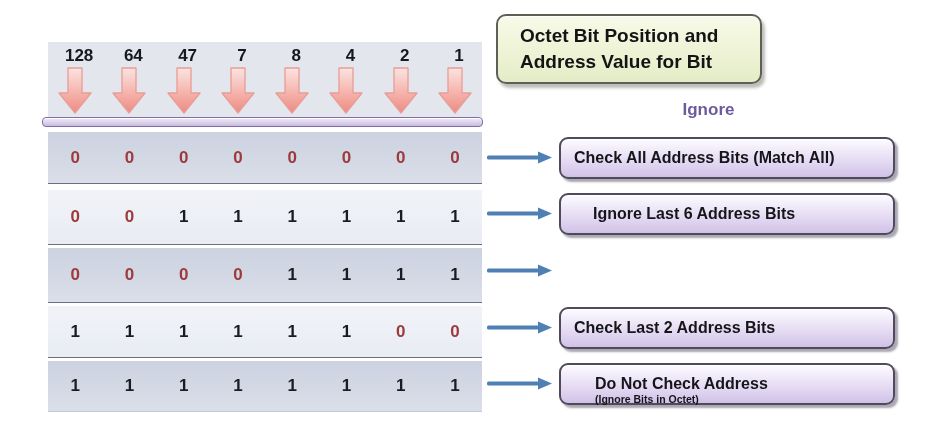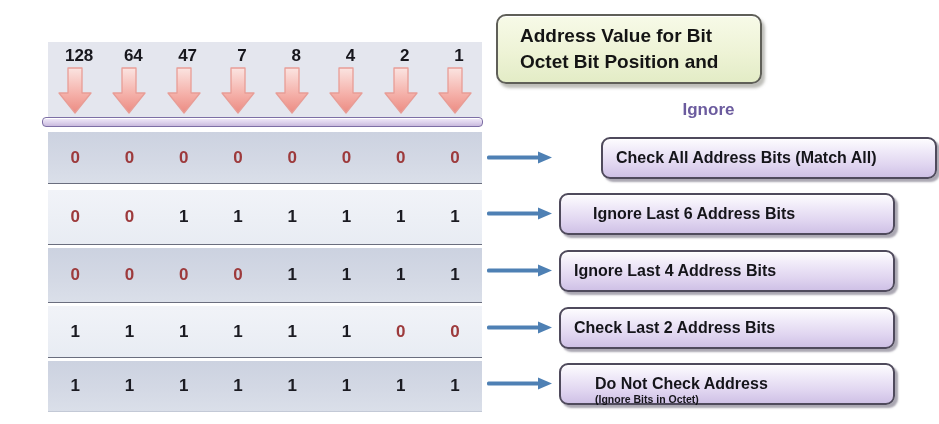--- a/index.html
+++ b/index.html
@@ -47,21 +47,21 @@
 
   .flow-arrow { position:absolute; left:487px; width:66px; height:13px; }
   .fa1 { top:151px; } .fa2 { top:207px; } .fa3 { top:264px; } .fa4 { top:321px; } .fa5 { top:377px; }
 
   .label-box { position:absolute; left:559px; width:336px; height:42px;
                border:2px solid #4f4a5c; border-radius:9px;
                background:linear-gradient(180deg,#fdfcfe 0%,#efe9f8 32%,#e0d5f0 68%,#cfc1e6 100%);
                box-shadow:3px 3px 2px rgba(100,95,115,0.55), inset 0 1px 0 #ffffff;
                display:flex; align-items:baseline; padding-left:13px; padding-top:10px;
                font-size:16px; font-weight:bold; color:#15151a; white-space:nowrap; }
-  .lb1 { top:137px;margin-left:42px; } .lb2 { top:193px;padding-left:32px; } .lb3 { top:250px; } .lb4 { top:307px; } .lb5 { top:363px;flex-direction:column; }
+  .lb1 { top:137px; } .lb2 { top:193px;padding-left:32px; } .lb3 { top:250px; } .lb4 { top:307px; } .lb5 { top:363px;flex-direction:column; }
   .label-note { font-size:10.5px; margin-left:21px; font-weight:bold; }
 
   .hidden-defs { position:absolute; width:0; height:0; overflow:hidden; }
 </style>
 </head>
 <body>
 
 <svg class="hidden-defs" aria-hidden="true">
   <defs>
     <linearGradient id="pg" x1="0" y1="0" x2="0" y2="1">
@@ -161,22 +161,22 @@
     <span class="bit v1">1</span>
     <span class="bit v1">1</span>
     <span class="bit v1">1</span>
     <span class="bit v1">1</span>
     <span class="bit v1">1</span>
     <span class="bit v1">1</span>
     <span class="bit v1">1</span>
   </div>
 
   <div class="title-box">
+    <span>Octet Bit Position and</span>
     <span>Address Value for Bit</span>
-    <span>Octet Bit Position and</span>
   </div>
 
   <div class="example-label">Ignore</div>
 
   <svg class="flow-arrow fa1" viewBox="0 0 66 13">
       <rect x="0" y="4.6" width="52" height="3.8" rx="1.5" fill="#4e80b4"></rect>
       <polygon points="51,0.5 65,6.5 51,12.5" fill="#4e80b4"></polygon>
     </svg>
   <svg class="flow-arrow fa2" viewBox="0 0 66 13">
       <rect x="0" y="4.6" width="52" height="3.8" rx="1.5" fill="#4e80b4"></rect>
@@ -196,24 +196,20 @@
     </svg>
 
   <div class="label-box lb1">
     <span>Check All Address Bits (Match All)</span>
       <span class="label-note"></span>
   </div>
   <div class="label-box lb2">
     <span>Ignore Last 6 Address Bits</span>
       <span class="label-note"></span>
   </div>
-  <div class="label-box lb3">
-    <span>Ignore Last 4 Address Bits</span>
-      <span class="label-note"></span>
-  </div>
   <div class="label-box lb4">
     <span>Check Last 2 Address Bits</span>
       <span class="label-note"></span>
   </div>
   <div class="label-box lb5">
     <span>Do Not Check Address</span>
       <span class="label-note">(Ignore Bits in Octet)</span>
   </div>
 
 </div>

